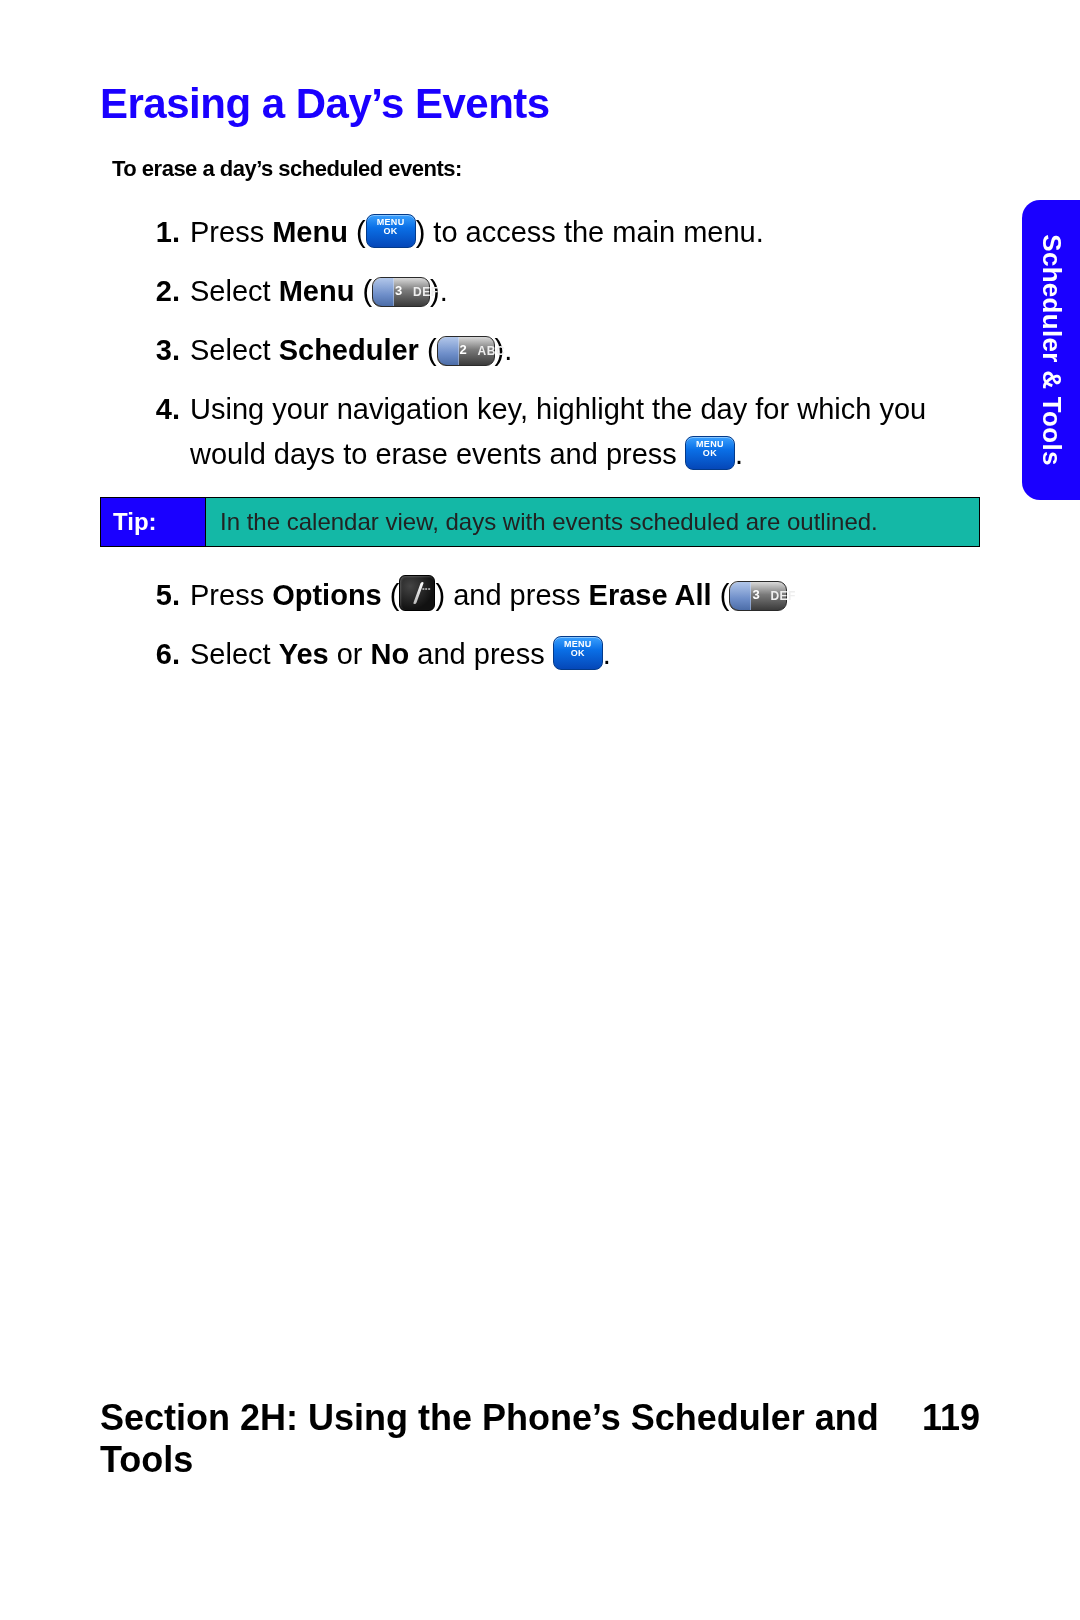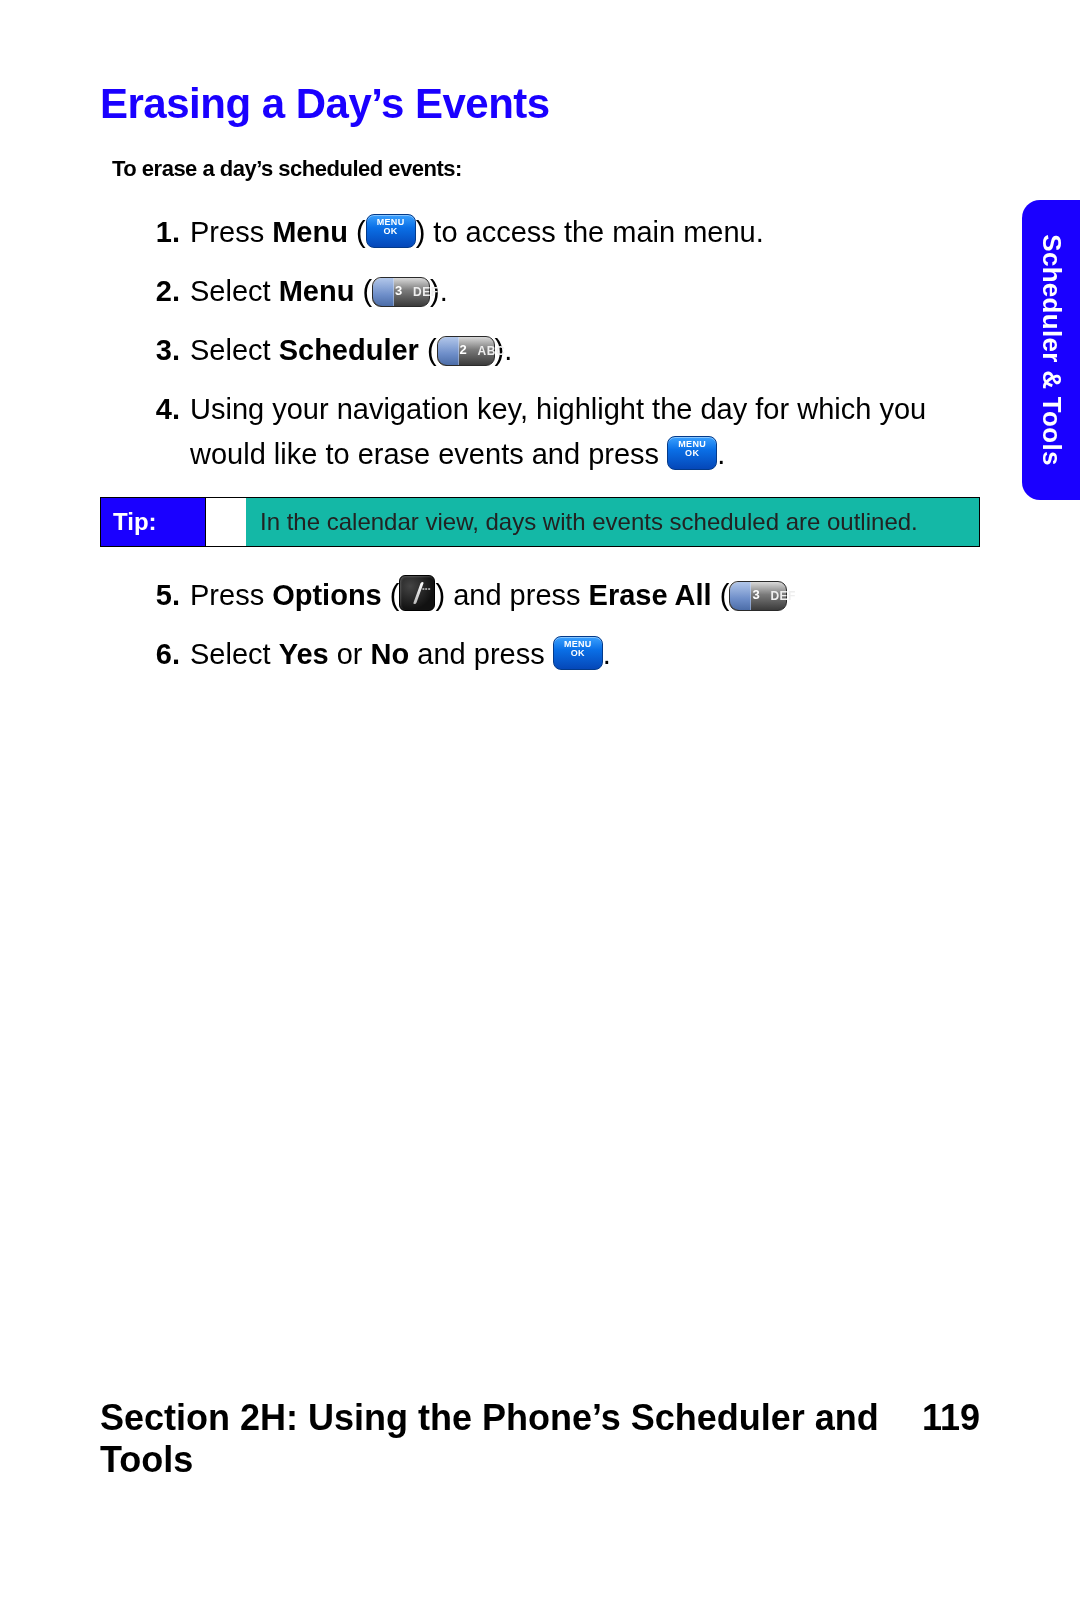--- a/index.html
+++ b/index.html
@@ -137,21 +137,20 @@
     font-size: 8px;
     color: #aaa;
   }
 
   
   .tipbox {
     display: flex;
     margin: 20px 0 26px 0;
     border: 1px solid #000;
     font-family: "Myriad Pro", "Segoe UI", Arial, sans-serif;
-    gap: 40px;
   }
   .tipbox .tip-label {
     background: #1a00ff;
     color: #fff;
     font-weight: 700;
     font-size: 24px;
     padding: 10px 22px 10px 12px;
     min-width: 70px;
     border-right: 1px solid #000;
   }
@@ -221,21 +220,21 @@
       <span>Select </span><span class="b">Menu</span><span> (</span><span class="key key-num"><span class="flap"></span><span class="digit">3</span><span class="letters">DEF</span></span><span>).</span>
     </li>
 
     <li>
       <span class="num">3.</span>
       <span>Select </span><span class="b">Scheduler</span><span> (</span><span class="key key-num"><span class="flap"></span><span class="digit">2</span><span class="letters">ABC</span></span><span>).</span>
     </li>
 
     <li>
       <span class="num">4.</span>
-      <span>Using your navigation key, highlight the day for which you would like to erase events and press </span><span class="key key-menu"></span><span>.</span>
+      <span>Using your navigation key, highlight the day for which you would days to erase events and press </span><span class="key key-menu"></span><span>.</span>
     </li>
   </ol>
 
   <div class="tipbox">
     <div class="tip-label">Tip:</div>
     <div class="tip-body">In the calendar view, days with events scheduled are outlined.</div>
   </div>
 
   <ol class="steps">
 

